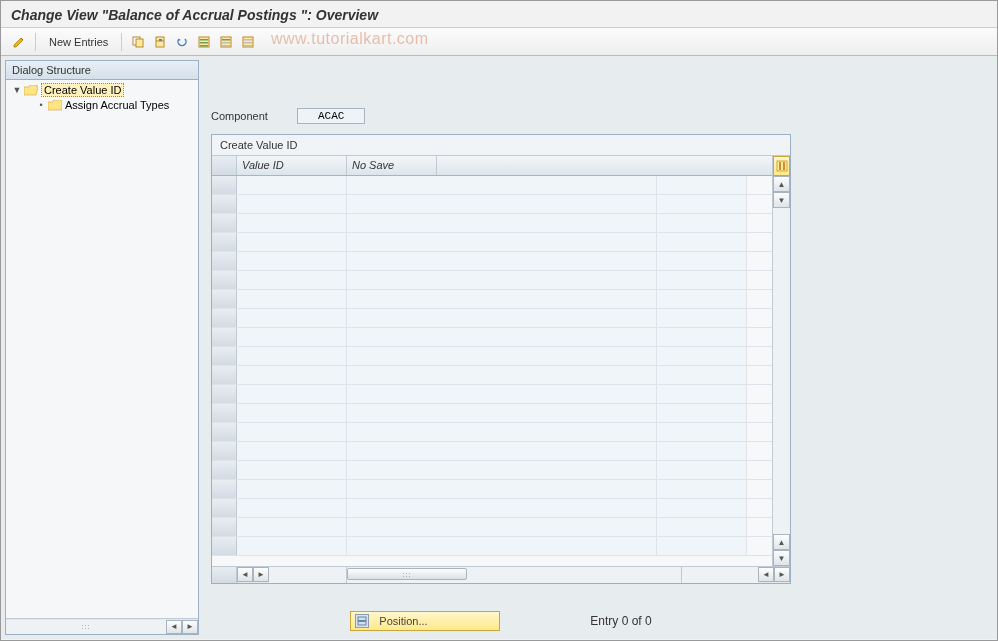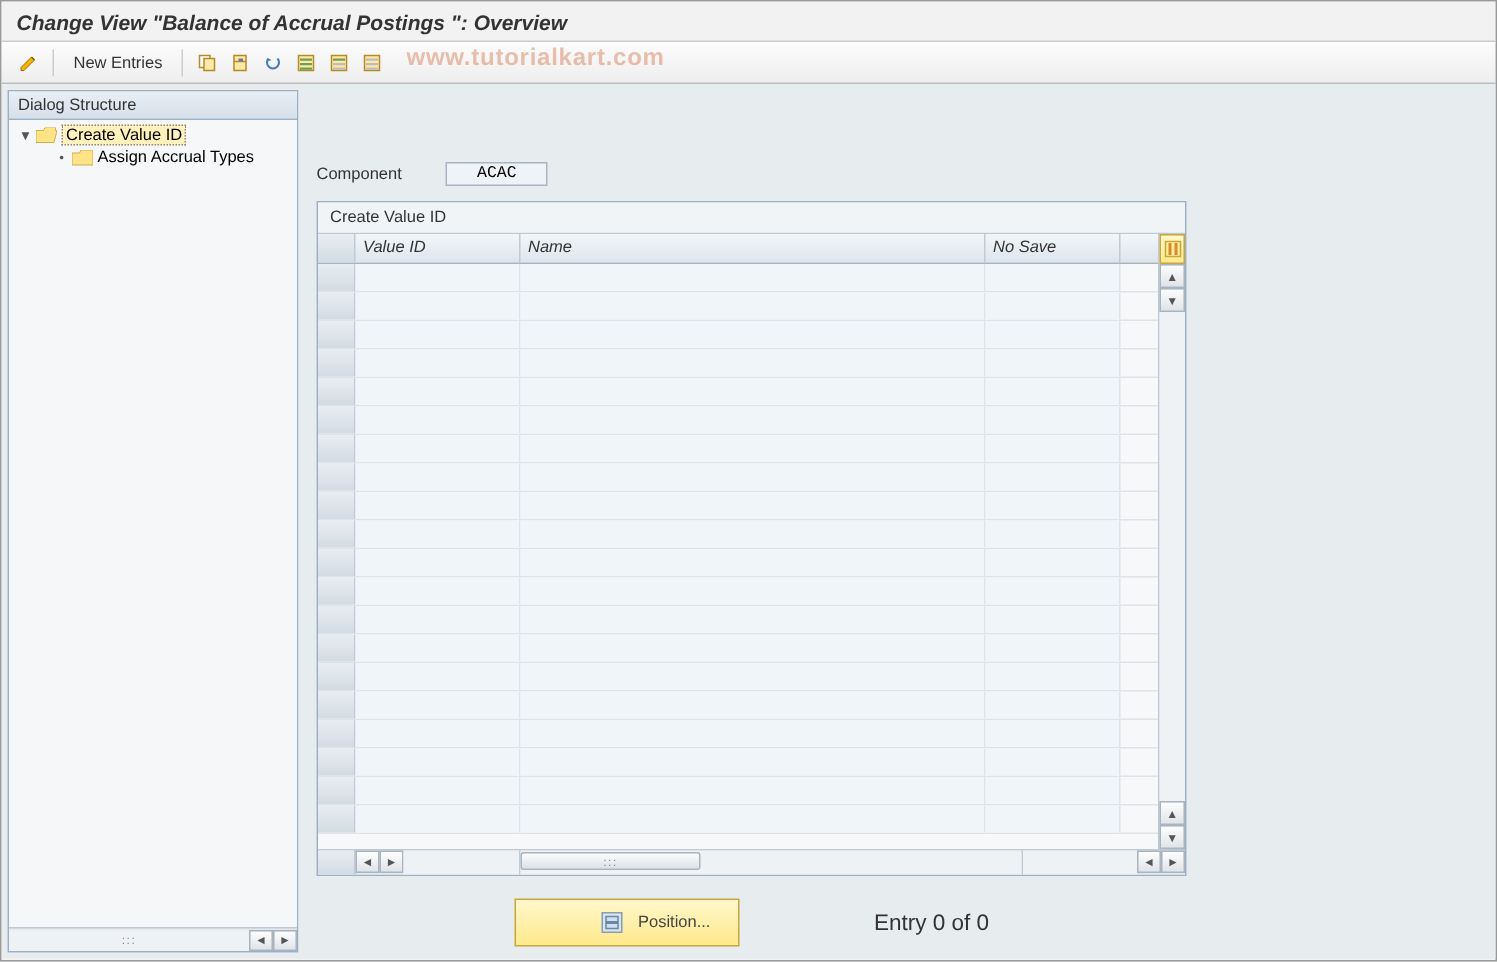--- a/index.html
+++ b/index.html
@@ -57,21 +57,21 @@
       display: inline-flex;
       align-items: center;
       border: 1px solid transparent;
       border-radius: 2px;
     }
     .watermark {
       position: absolute;
       left: 270px;
       top: 2px;
       font-size: 16px;
-      font-weight: bold;
+      font-weight: normal;
       color: rgba(200, 80, 30, 0.35);
       letter-spacing: 0.5px;
       pointer-events: none;
     }
     .main-area {
       display: flex;
       height: calc(100% - 56px);
       background: #e8ecef;
     }
     .sidebar {
@@ -296,36 +296,36 @@
       display: flex;
       align-items: center;
       justify-content: center;
       gap: 90px;
     }
     .position-btn {
       display: inline-flex;
       align-items: center;
       background: linear-gradient(#fff7cc,#ffe98a);
       border: 1px solid #c9a73a;
-      height: 32px;
+      height: 20px;
       padding: 0 18px 0 4px;
       font-size: 11px;
       color: #444;
       cursor: pointer;
       gap: 10px;
       min-width: 150px;
-      justify-content: flex-end;
+      justify-content: flex-start;
     }
     .position-btn .picon {
       width:14px; height:14px;
       border:1px solid #8a9db0;
       background:#d9e4ef;
       display:inline-flex; align-items:center; justify-content:center;
     }
-    .entry-text { font-size: 15px; color:#333; }
+    .entry-text { font-size: 12px; color:#333; }
   </style>
 </head>
 <body>
 
 <div class="title-bar">Change View "Balance of Accrual Postings ": Overview</div>
 
 <div class="toolbar">
   <span class="tb-btn" title="Toggle">
     <svg width="14" height="14" viewBox="0 0 14 14">
         <path d="M2 10 L9 3 L11 5 L4 12 L2 12 Z" fill="#f4b400" stroke="#8a6100" stroke-width="0.6"></path>
@@ -419,21 +419,20 @@
       <span class="field-value">ACAC</span>
     </div>
 
     <div class="table-panel">
       <div class="panel-title">Create Value ID</div>
       <div class="grid-wrap">
         <div class="grid">
           <div class="grid-header">
             <div class="gh-cell gh-sel"></div>
             <div class="gh-cell gh-c1">Value ID</div>
-            <div class="gh-cell gh-c2">Name</div>
             <div class="gh-cell gh-c3">No Save</div>
           </div>
           <div class="grid-body" id="grid-body">
               <div class="grid-row">
                 <div class="gc gc-sel"></div>
                 <div class="gc gc-c1"></div>
                 <div class="gc gc-c2"></div>
                 <div class="gc gc-c3"></div>
               </div>
               <div class="grid-row">

